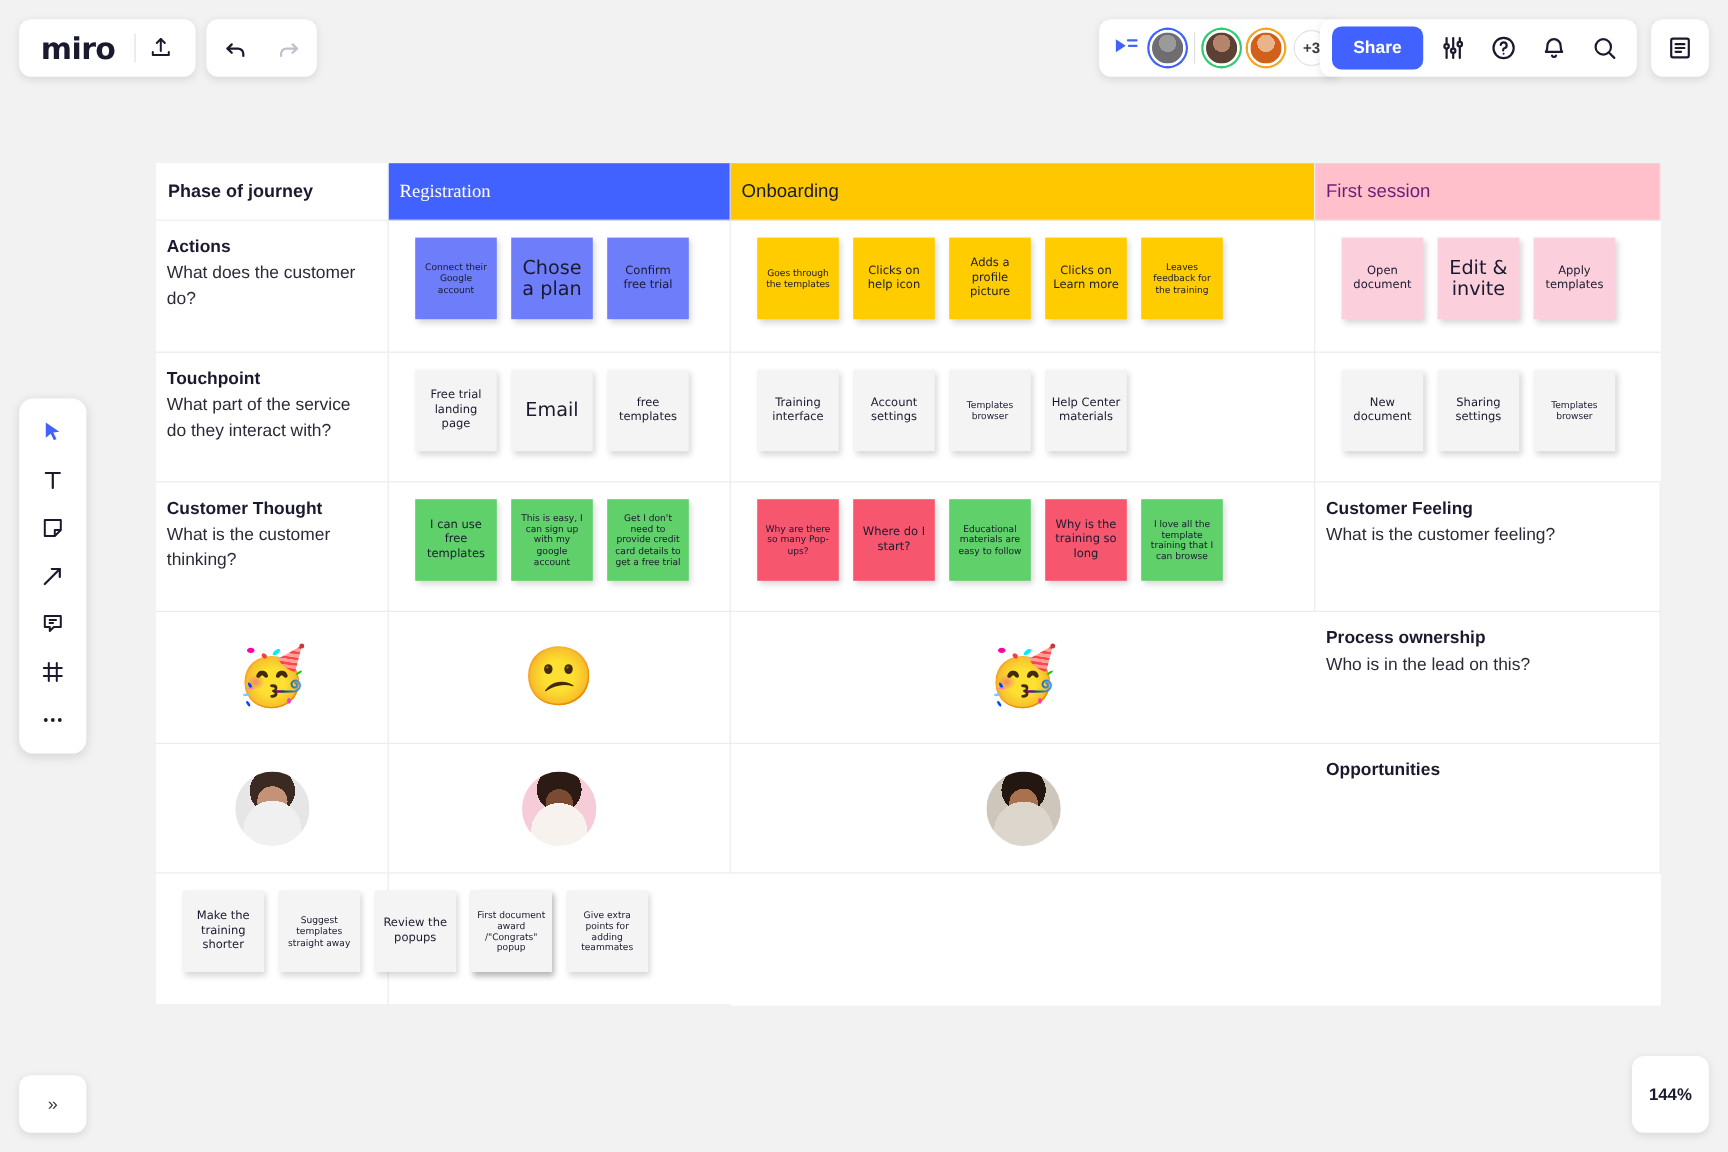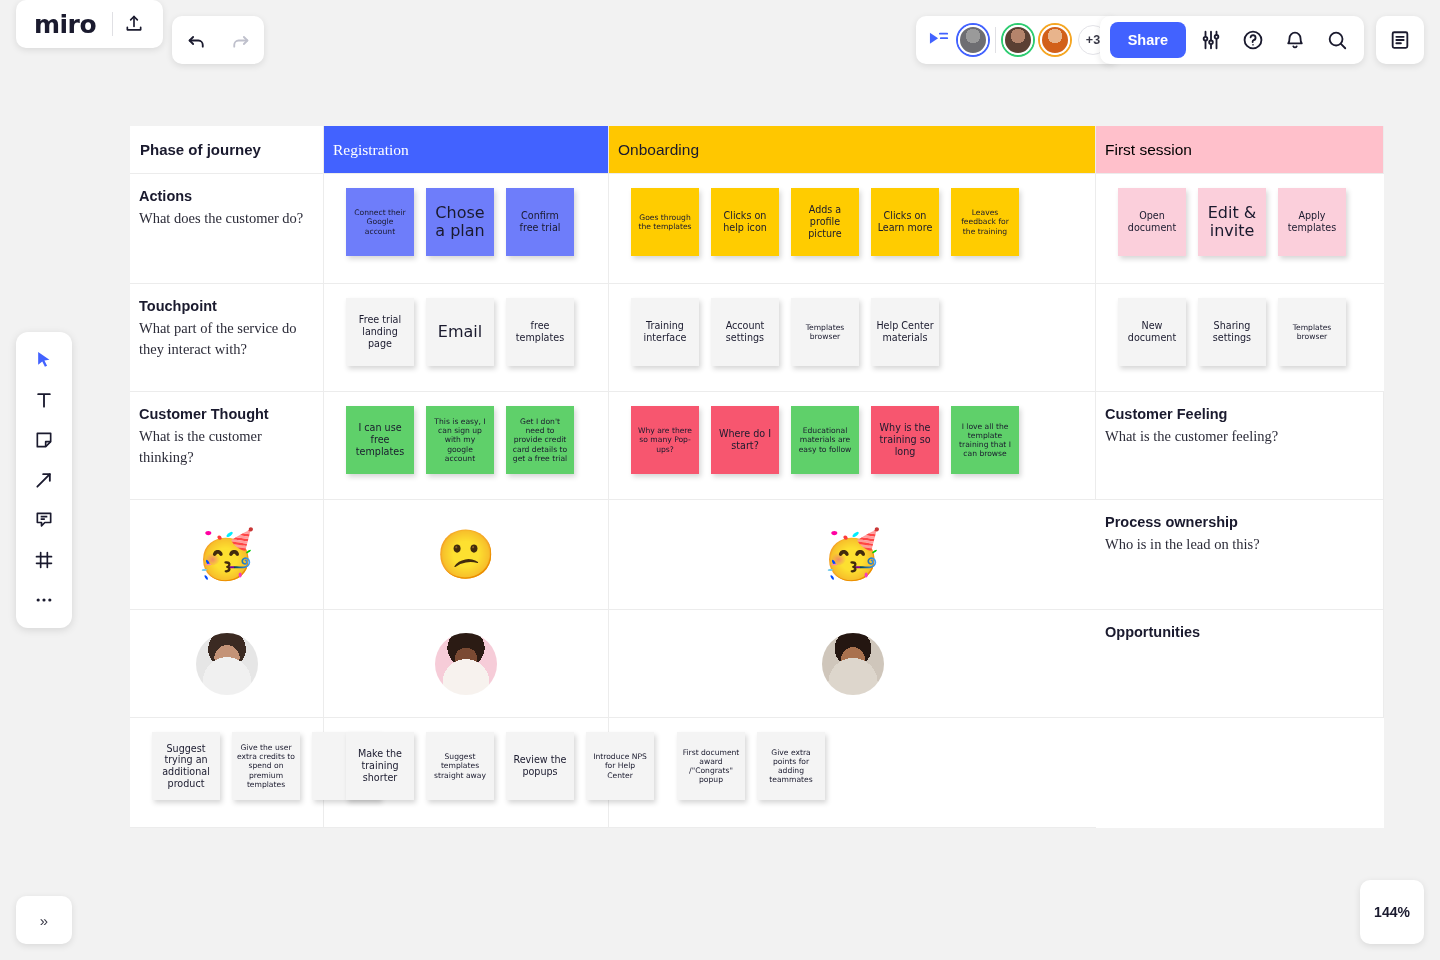--- a/index.html
+++ b/index.html
@@ -12,21 +12,21 @@
 
   
   .topbar { position: absolute; top: 0; left: 0; width: 1440px; height: 80px; }
 
   .pill {
     position: absolute; height: 48px; background: #fff;
     border-radius: 10px; box-shadow: 0 2px 7px rgba(0,0,0,.10);
     display: flex; align-items: center;
   }
 
-  .tb-left { left: 16px; top: 0; padding: 0 8px 0 0; }
+  .tb-left { left: 16px; top: 16px; padding: 0 8px 0 0; }
   .miro-logo {
     font-family: "DejaVu Sans", sans-serif;
     font-weight: 700; font-size: 25px; letter-spacing: -0.5px;
     color: #1a1a2e; padding: 0 16px 0 18px; line-height: 1;
   }
   .divider-v { width: 1px; height: 24px; background: #e0e0e4; }
   .icon-btn {
     width: 42px; height: 42px; display: flex; align-items: center;
     justify-content: center; border-radius: 8px; cursor: pointer;
   }
@@ -68,42 +68,42 @@
     box-shadow: 0 2px 9px rgba(0,0,0,.12);
     padding: 8px 0; display: flex; flex-direction: column; align-items: center;
   }
   .tool {
     width: 40px; height: 40px; display: flex; align-items: center;
     justify-content: center; border-radius: 8px; cursor: pointer;
   }
 
   
   .board {
-    position: absolute; left: 130px; top: 126px;
+    position: absolute; left: 130px; top: 136px;
     width: 1254px; height: 702px; background: #fff;
   }
   .grid { display: grid; width: 100%; height: 100%;
     grid-template-columns: 194px 285px 487px 288px;
     grid-template-rows: 48px 110px 108px 108px 110px 108px 110px;
   }
   .cell { position: relative; border-right: 1px solid #ececec; border-bottom: 1px solid #ececec; }
   .cell.norule { border-right: none; }
 
   .hdr-label { display:flex; align-items:center; padding-left: 10px;
     font-size: 14.5px; font-weight: 700; color: #1a1a2e; background:#fff; }
   .hdr-phase { font-size: 15px; }
   .phase-hdr { display: flex; align-items: center; padding-left: 9px;
     font-size: 15.5px; color: #fff; }
   .phase-blue { background: #4262ff; font-family: Liberation Serif, serif; }
   .phase-yellow { background: #ffc700; color: #1a1a2e; }
-  .phase-pink { background: #ffc0cb; color: #000000; }
+  .phase-pink { background: #ffc0cb; color: #701a75; }
 
   .rowlabel { padding: 12px 13px 0 9px; }
   .rowlabel .t { font-size: 14.5px; font-weight: 700; color: #1a1a2e; line-height: 1.45; }
-  .rowlabel .s { font-size: 14.5px; color: #2b2b38; line-height: 1.45; margin-top: 1px; font-family: Liberation Serif, serif; }
+  .rowlabel .s { font-size: 14.5px; color: #2b2b38; line-height: 1.45; margin-top: 1px; }
 
   .notes { display: flex; align-items: flex-start; gap: 12px; padding: 14px 0 0 22px; height: 100%; }
   .notes.center { justify-content: center; align-items: center; padding: 0; gap: 0; }
 
   .note {
     width: 68px; height: 68px; flex: 0 0 auto;
     display: flex; align-items: center; justify-content: center;
     text-align: center; padding: 4px 5px;
     box-shadow: 2px 3px 5px rgba(0,0,0,.16);
     color: #1a1a2e; line-height: 1.22;
@@ -400,27 +400,20 @@
       <div class="cell norule">
         <div class="notes center">
           <div class="person p3"></div>
         </div>
       </div>
       <div class="cell rowlabel">
         <div class="t">Opportunities</div>
       </div>
       <div class="cell ">
         <div class="notes">
-          <div class="note n-white fs-m">Suggest trying an additional product</div>
-          <div class="note n-white fs-s">Give the user extra credits to spend on premium templates</div>
-          <div class="note n-white fs-m"></div>
-        </div>
-      </div>
-      <div class="cell ">
-        <div class="notes">
           <div class="note n-white fs-m">Make the training shorter</div>
           <div class="note n-white fs-s">Suggest templates straight away</div>
           <div class="note n-white fs-m">Review the popups</div>
           <div class="note n-white fs-s">Introduce NPS for Help Center</div>
         </div>
       </div>
       <div class="cell norule">
         <div class="notes">
           <div class="note n-white fs-s" style="margin-left: 46px;">First document award /"Congrats" popup</div>
           <div class="note n-white fs-s">Give extra points for adding teammates</div>

